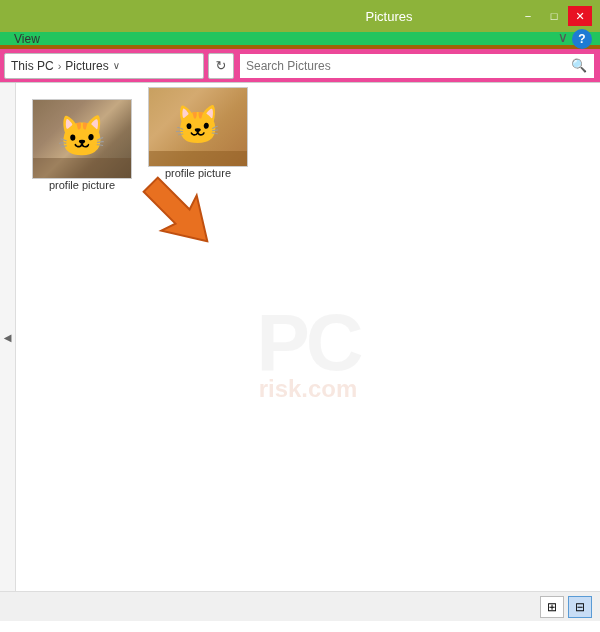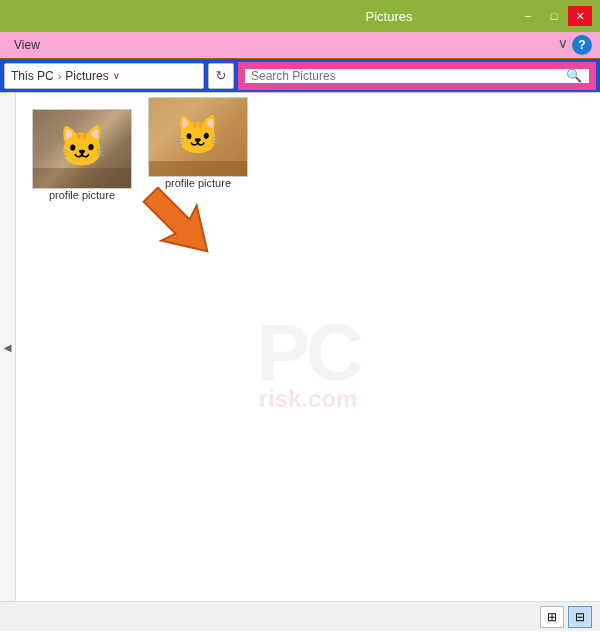--- a/index.html
+++ b/index.html
@@ -37,26 +37,26 @@
       color: #fff;
       background: transparent;
       border: none;
     }
     .title-btn.close {
       background: #e81123;
     }
 
     
     .menu-bar {
-      background: #f9a8d4;
-      height: 27px;
+      background: #22c55e;
+      height: 17px;
       display: flex;
       align-items: center;
       padding: 0 8px;
-      border-bottom: 1px solid #a16207;
+      border-bottom: 4px solid #a16207;
       justify-content: space-between;
     }
     .menu-item {
       font-size: 12px;
       color: #333;
       padding: 2px 6px;
       cursor: pointer;
     }
     .menu-right {
       display: flex;
@@ -77,21 +77,21 @@
       font-size: 12px;
       display: flex;
       align-items: center;
       justify-content: center;
       cursor: pointer;
     }
 
     
     .address-bar {
       height: 34px;
-      background: #1d4ed8;
+      background: #ec4899;
       border-bottom: 1px solid #ccc;
       display: flex;
       align-items: center;
       padding: 0 4px;
       gap: 4px;
     }
     .breadcrumb-area {
       flex: 0 0 auto;
       display: flex;
       align-items: center;
@@ -126,21 +126,21 @@
       border: 1px solid #bbb;
       border-radius: 2px;
       cursor: pointer;
       font-size: 13px;
       color: #555;
       background: #fff;
     }
     .search-box {
       flex: 1;
       height: 28px;
-      border: 7px solid #ec4899;
+      border: 2px solid #ec4899;
       border-radius: 0;
       display: flex;
       align-items: center;
       padding: 0 6px;
       background: #fff;
     }
     .search-input {
       flex: 1;
       border: none;
       outline: none;

